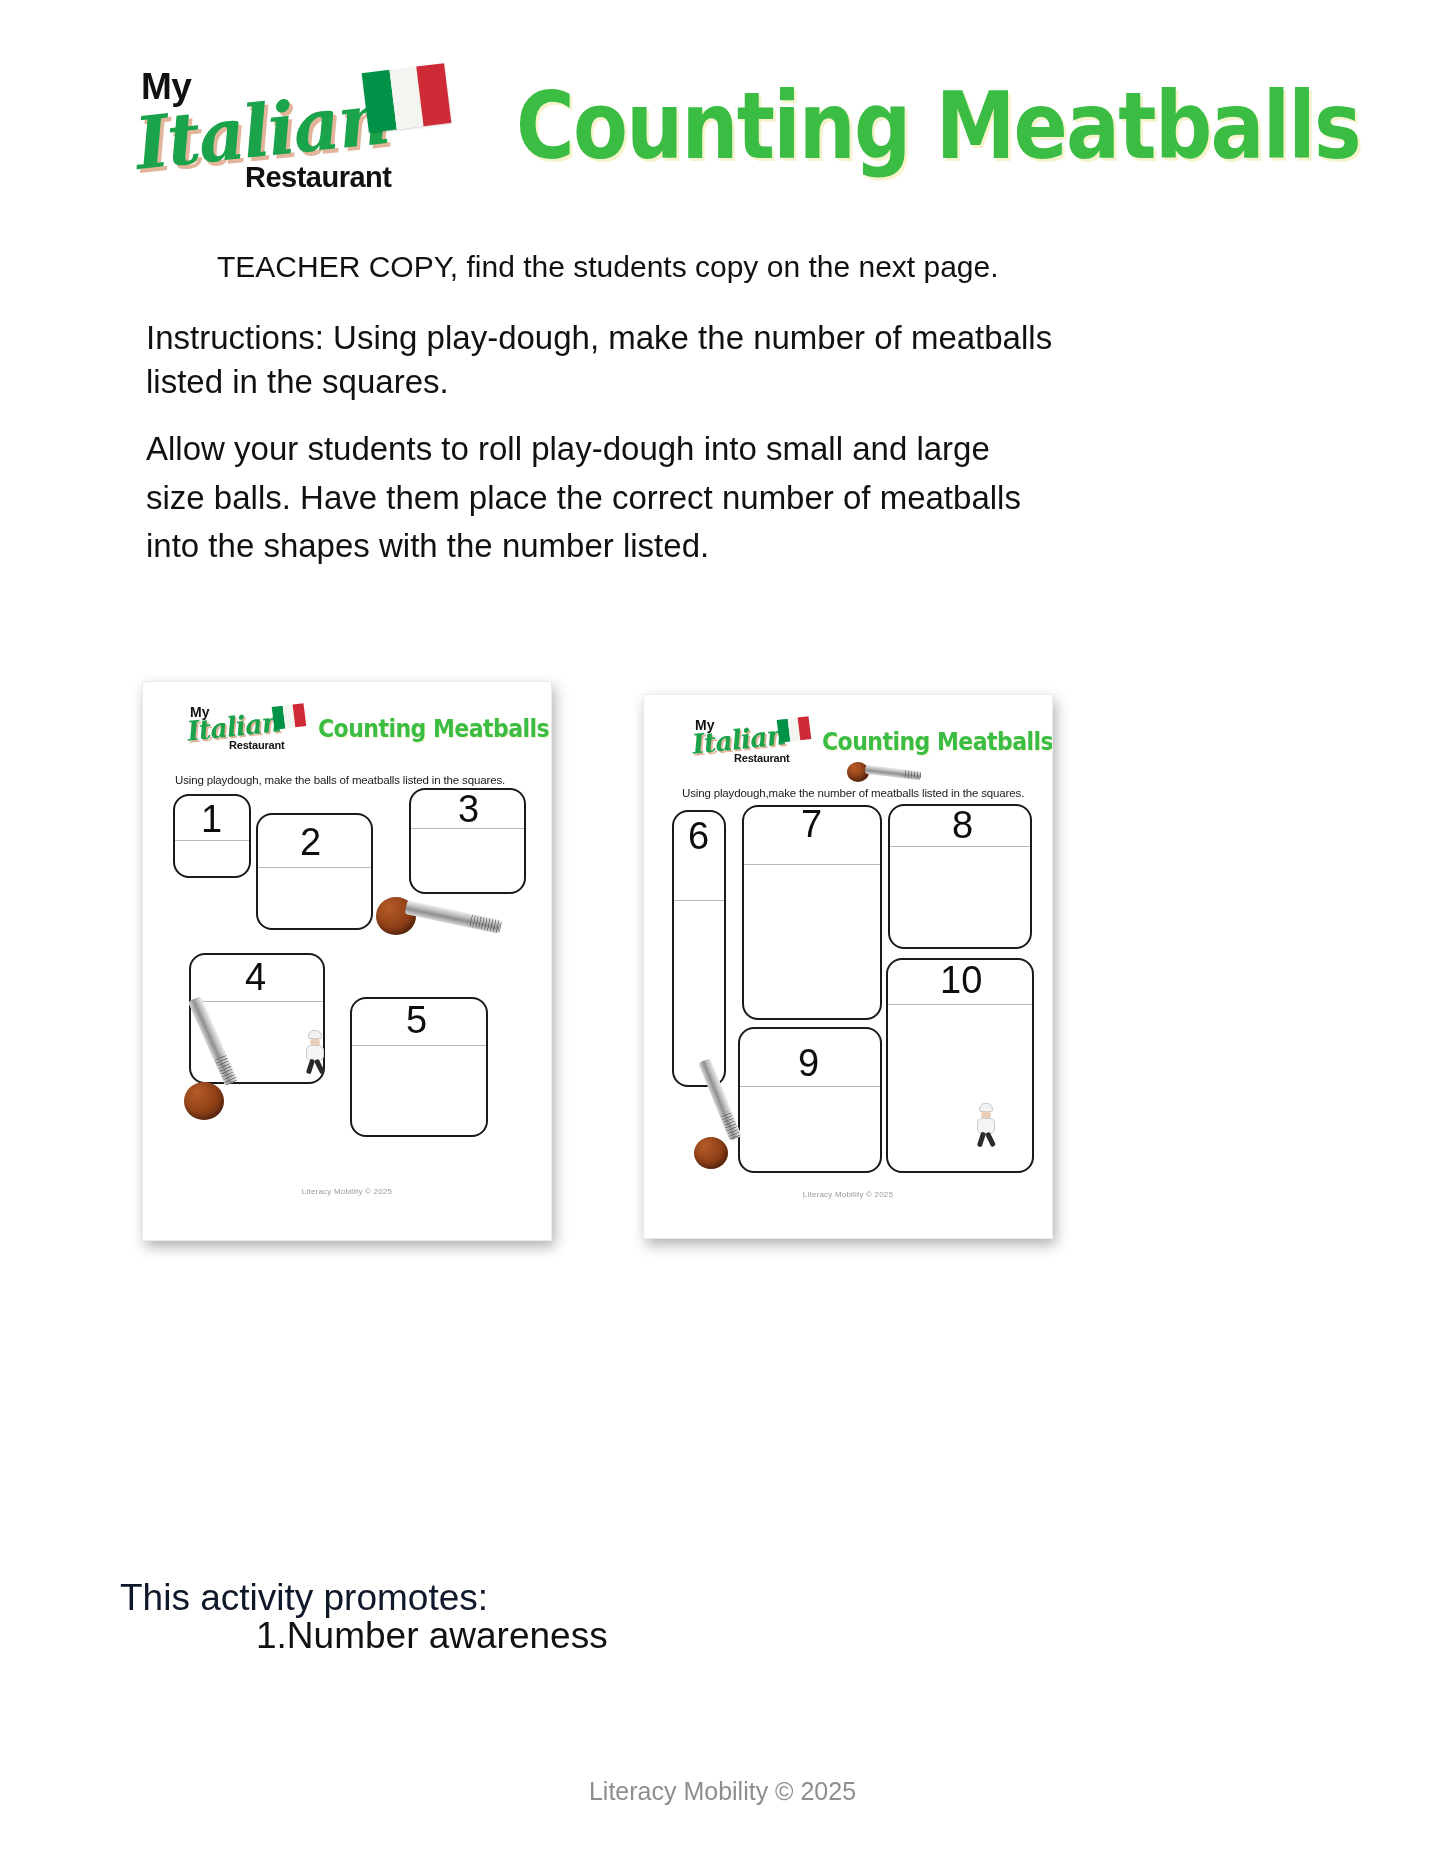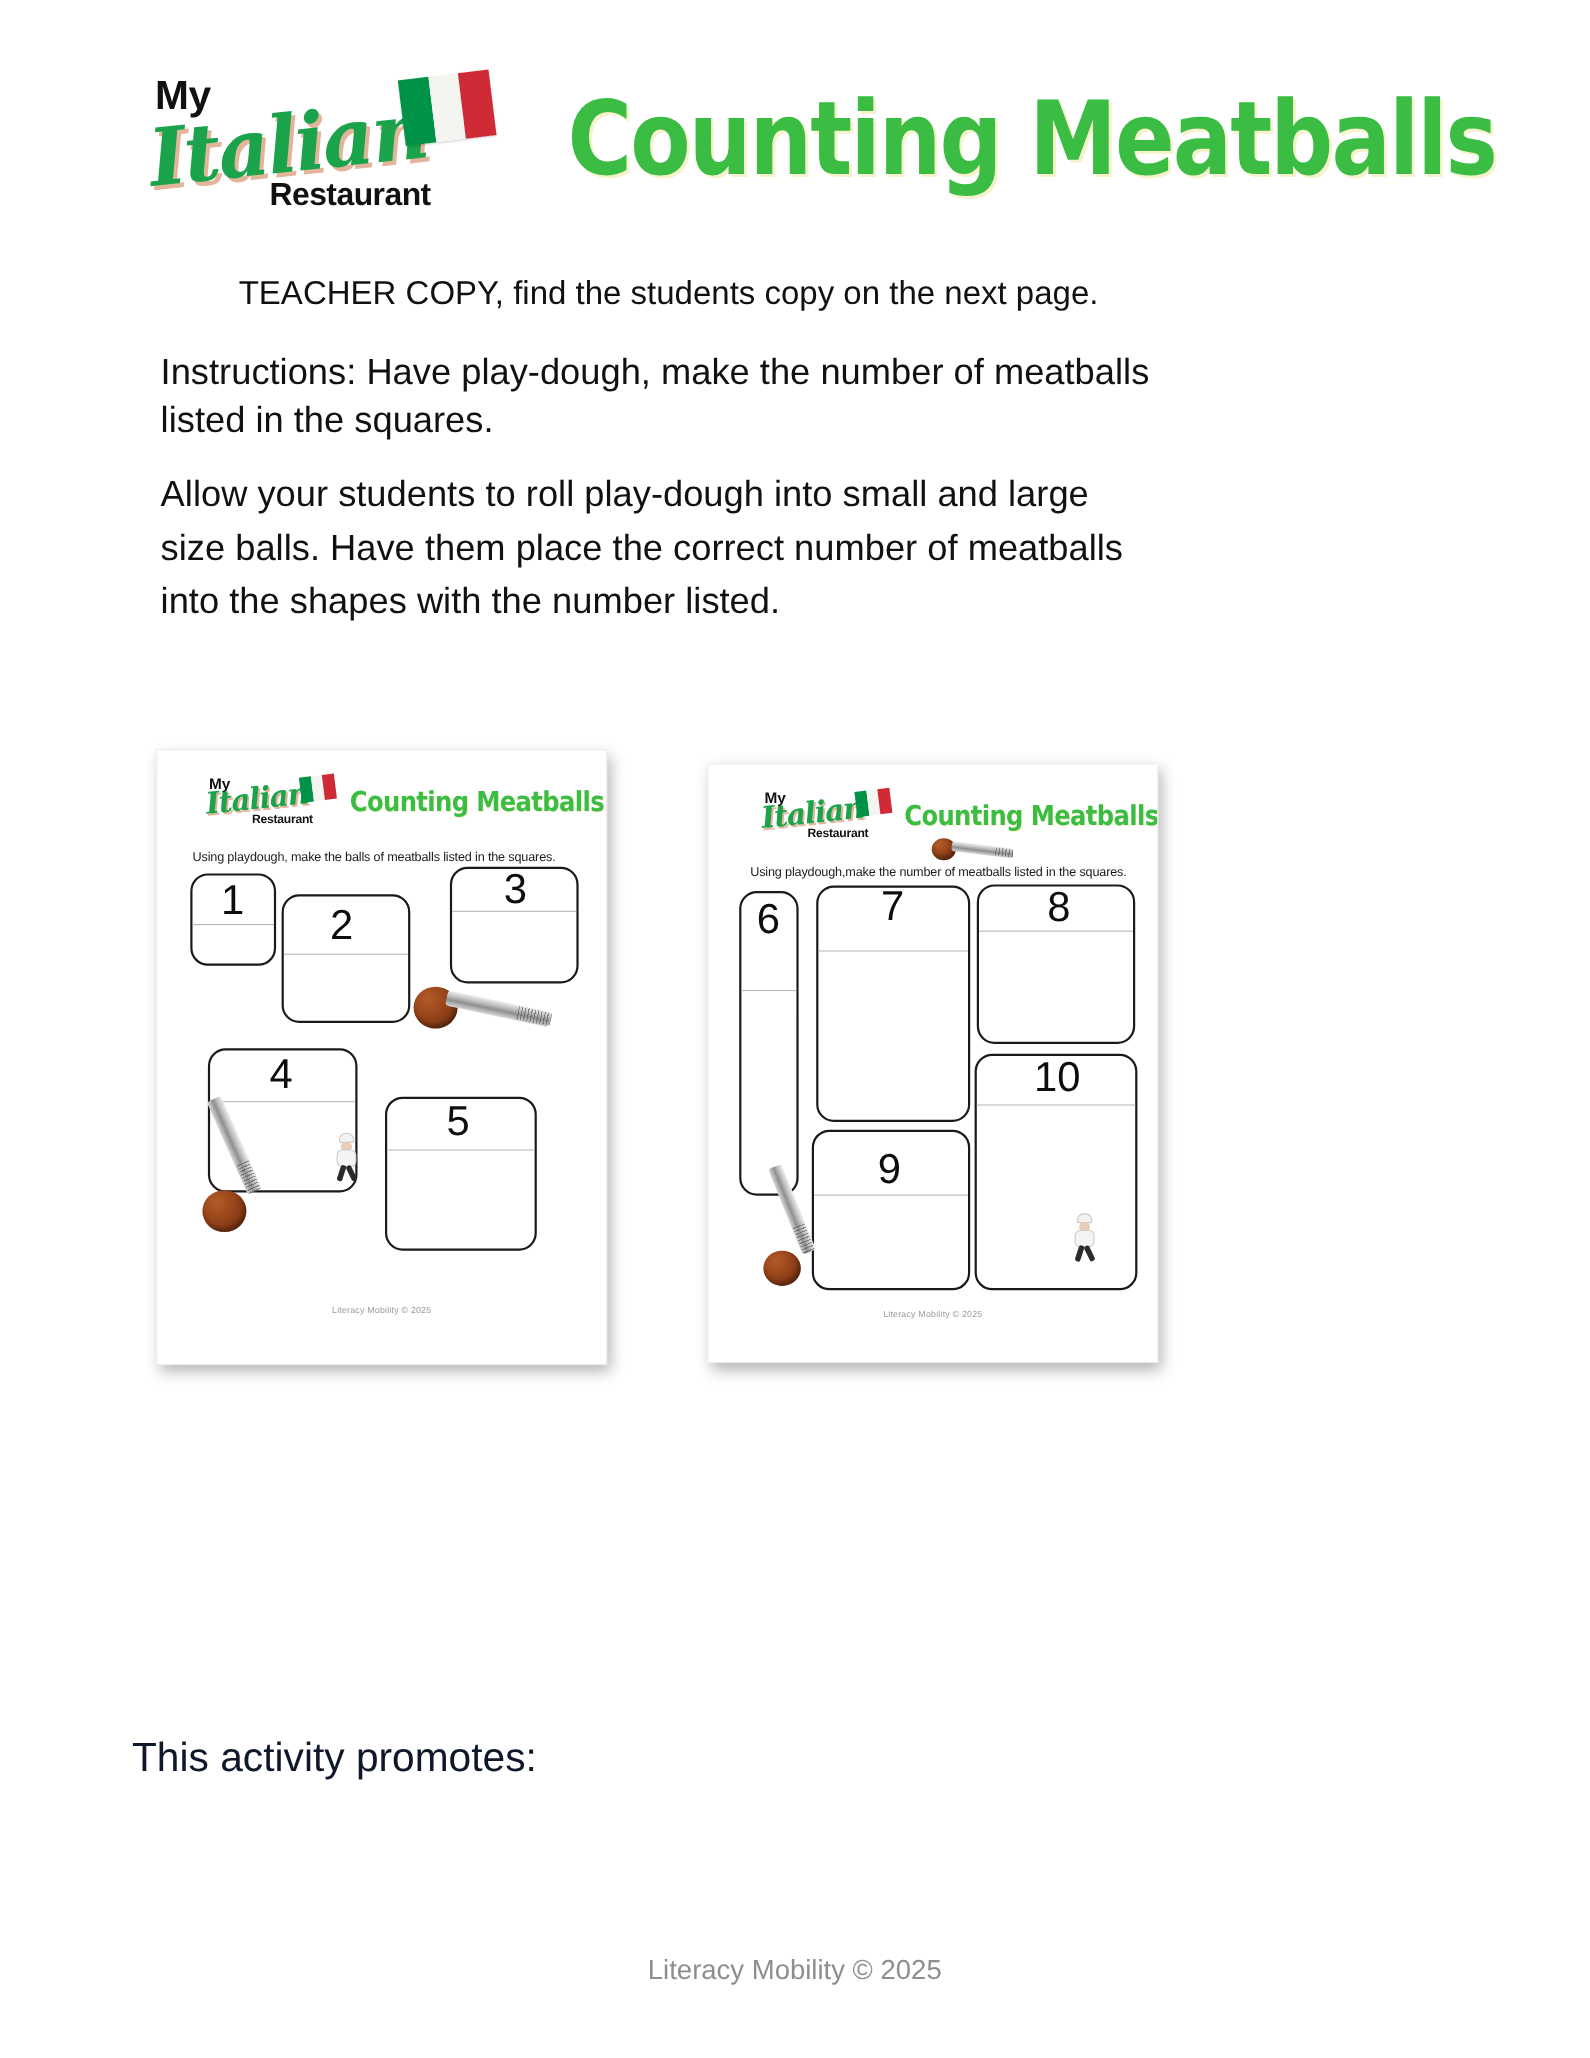--- a/index.html
+++ b/index.html
@@ -350,21 +350,21 @@
       <i class="fg"></i>
         <i class="fw"></i>
         <i class="fr"></i>
     </span>
   </div>
 
   <div class="page-title">Counting Meatballs</div>
 </div>
 
 <div class="teacher-note">TEACHER COPY, find the students copy on the next page.</div>
-<div class="instructions">Instructions: Have play-dough, make the number of meatballs listed in the squares.</div>
+<div class="instructions">Instructions: Using play-dough, make the number of meatballs listed in the squares.</div>
 <div class="allow-para">Allow your students to roll play-dough into small and large size balls. Have them place the correct number of meatballs into the shapes with the number listed.</div>
 
 <div class="sheets">
 
   <div class="sheet sheet-1">
     <div class="ws-head">
       <div class="ws-logo">
         <span class="ws-my">My</span>
         <span class="ws-italian">Italian</span>
         <span class="ws-restaurant">Restaurant</span>
@@ -466,14 +466,15 @@
         <i class="leg1"></i>
         <i class="leg2"></i>
     </span>
 
     <div class="ws-copy">Literacy Mobility © 2025</div>
   </div>
 </div>
 
 <div class="promotes-title">This activity promotes:</div>
 <ul class="promo-list">
+  <li>1.Number awareness</li>
 </ul>
 <div class="page-copy">Literacy Mobility © 2025</div>
 
 </body></html>

